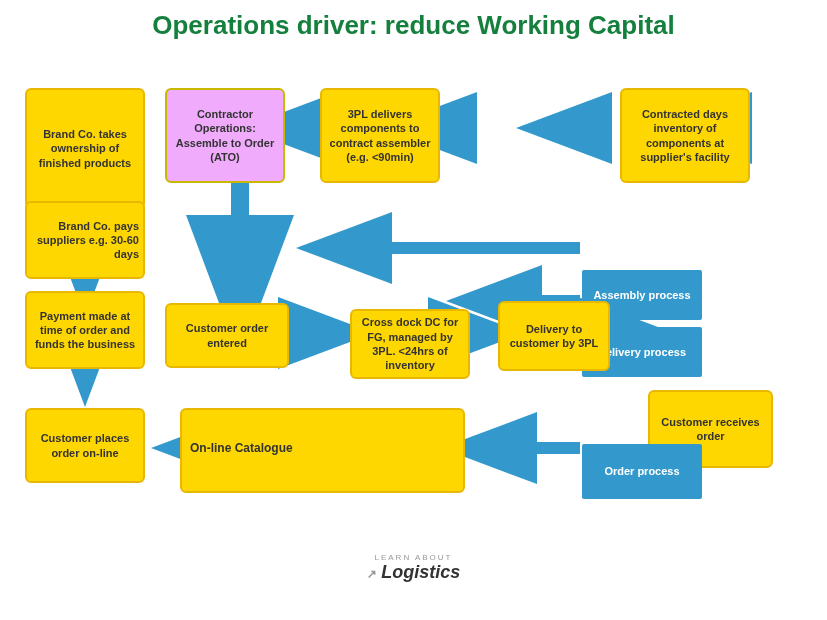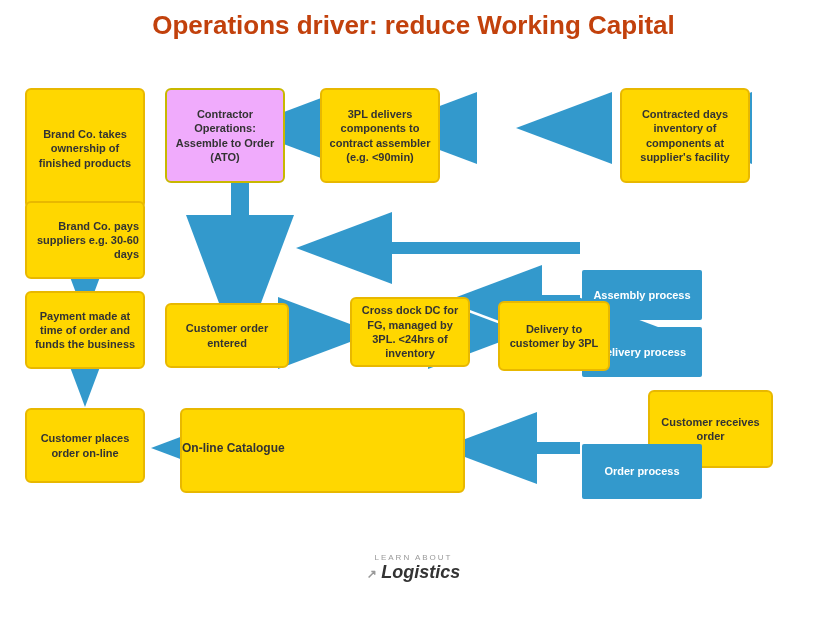--- a/index.html
+++ b/index.html
@@ -14,21 +14,21 @@
     .page-container {
       width: 827px;
       height: 620px;
       background: white;
       position: relative;
       padding: 10px;
     }
     .page-title {
       font-size: 26px;
       font-weight: bold;
-      color: #c2410c;
+      color: #15803d;
       text-align: center;
       margin-bottom: 12px;
     }
     .diagram-area {
       position: relative;
       width: 100%;
       height: 530px;
     }
     
     .box {
@@ -182,37 +182,37 @@
     </div>
 
     <div class="box" style="left:15px; top:238px; width:120px; height:78px;">
       <span>Payment made at time of order and funds the business</span>
     </div>
 
     <div class="box" style="left:155px; top:250px; width:124px; height:65px;">
       <span>Customer order entered</span>
     </div>
 
-    <div class="box" style="left:340px; top:244px; width:120px; height:70px;">
+    <div class="box" style="left:340px; top:256px; width:120px; height:70px;">
       <span>Cross dock DC for FG, managed by 3PL. &lt;24hrs of inventory</span>
     </div>
 
     <div class="box" style="left:488px; top:248px; width:112px; height:70px;">
       <span>Delivery to customer by 3PL</span>
     </div>
 
     <div class="box" style="left:638px; top:337px; width:125px; height:78px;">
       <span>Customer receives order</span>
     </div>
 
     <div class="box" style="left:15px; top:355px; width:120px; height:75px;">
       <span>Customer places order on-line</span>
     </div>
 
-    <div class="box" style="left:170px; top:355px; width:285px; height:85px; text-align:left; padding:6px 0; align-items:flex-start; flex-direction:column;">
+    <div class="box" style="left:170px; top:355px; width:285px; height:85px; text-align:left; padding:6px 8px; align-items:flex-start; flex-direction:column;">
       <div style="font-weight:bold; font-size:12px; margin-bottom:3px;">On-line Catalogue</div>
     </div>
 
     <div class="process-box" style="left:572px; top:349px; width:120px; height:55px;">
       <span>Order process</span>
     </div>
 
     <div class="logo-area" style="bottom:0px;">
       <div class="logo-small">LEARN ABOUT</div>
       <div class="logo-text">

